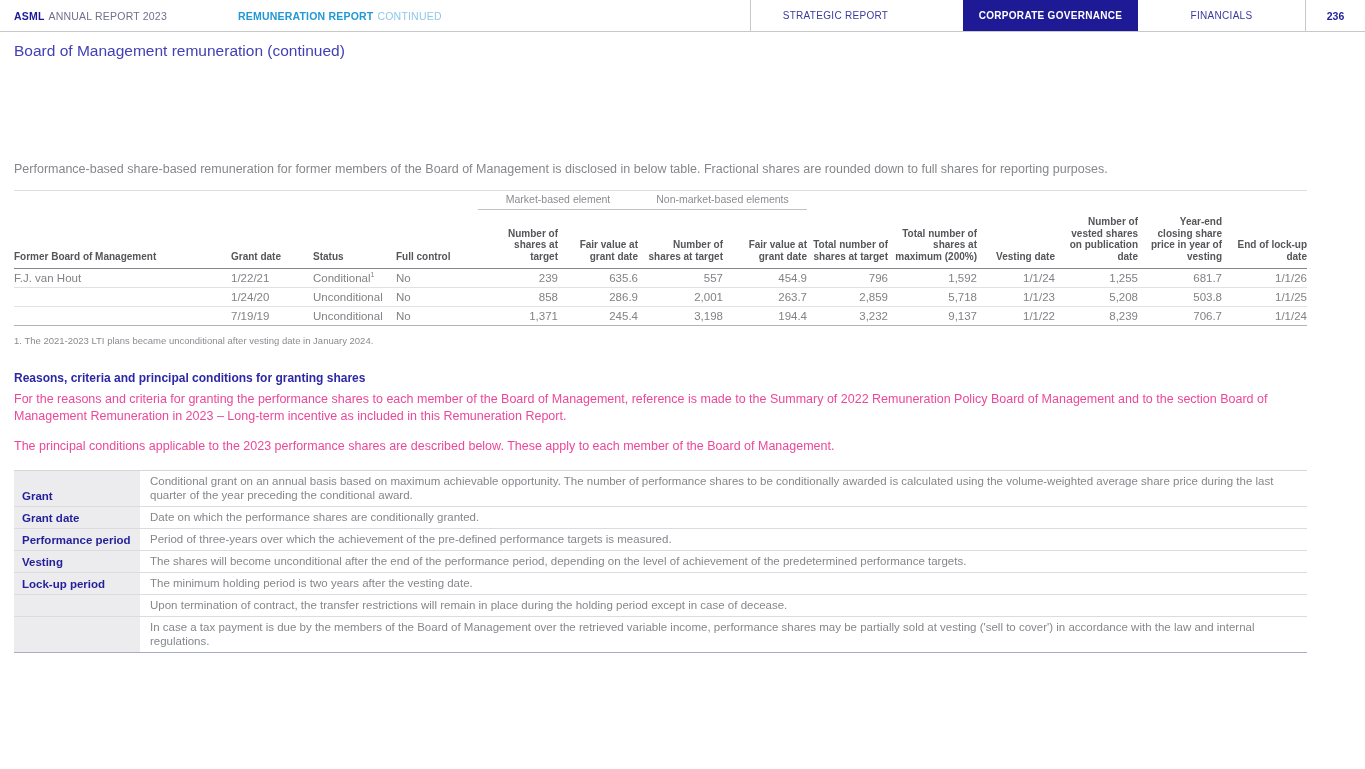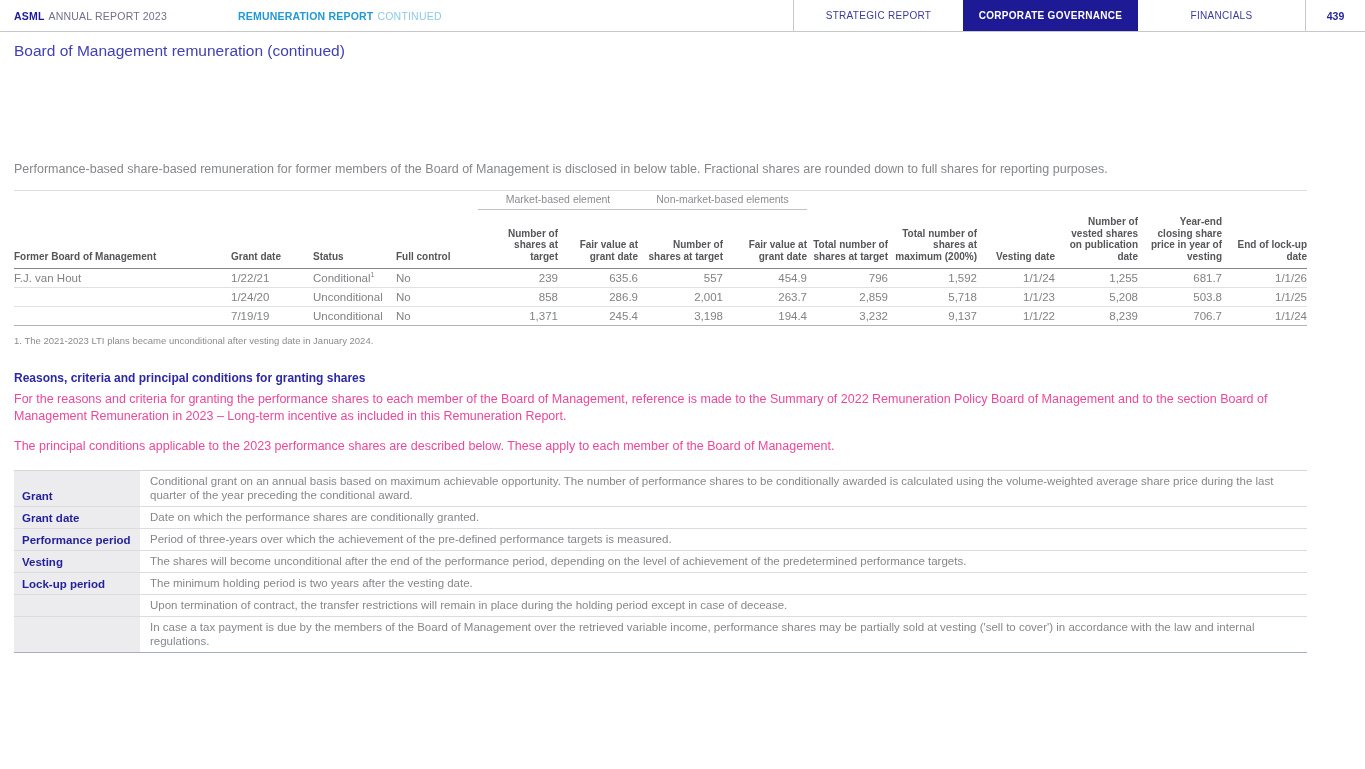--- a/index.html
+++ b/index.html
@@ -12,21 +12,21 @@
   .topbar{position:relative;height:31px;border-bottom:1px solid #c6c8ca;background:#fff;}
   .brand{position:absolute;left:14px;top:0;height:31px;display:flex;align-items:center;font-size:10.5px;letter-spacing:.2px;white-space:nowrap;}
   .brand .b{font-weight:bold;color:#1e1a96;}
   .brand .r{color:#70718b;margin-left:4px;}
   .sectionlbl{position:absolute;left:238px;top:0;height:31px;display:flex;align-items:center;font-size:10.5px;letter-spacing:.2px;white-space:nowrap;}
   .sectionlbl .b{font-weight:bold;color:#2199d6;}
   .sectionlbl .r{color:#8ec9e9;margin-left:4px;}
   .tabs{position:absolute;right:0;top:0;height:31px;display:flex;padding-left:32px;}
   .tab{height:31px;display:flex;align-items:center;justify-content:center;font-size:10px;letter-spacing:.3px;color:#3a3a9e;white-space:nowrap;box-sizing:border-box;}
   .tab.t1{width:170px;border-left:1px solid #c6c8ca;}
-  .tab.t2{width:175px;background:#1e1a96;color:#ffffff;font-weight:bold;}
+  .tab.t2{width:175px;background:#1e1a96;color:#ffffff;font-weight:bold;margin-left:43px;}
   .tab.t3{width:167px;}
   .pagenum{width:60px;height:31px;display:flex;align-items:center;justify-content:center;border-left:1px solid #c6c8ca;color:#221f99;font-weight:bold;font-size:10.5px;box-sizing:border-box;}
   
   .title{margin:10px 58px 0 14px;font-size:15.5px;font-weight:normal;color:#4240b4;}
   .intro{margin:101px 58px 0 14px;font-size:12.5px;color:#85878b;line-height:1.3;}
   
   table.shares{margin:13px 0 0 14px;width:1293px;border-collapse:collapse;table-layout:fixed;}
   table.shares td, table.shares th{overflow:hidden;}
   tr.group-row td{border-top:1px solid #dedee0;padding:2px 0 4px;font-size:10.5px;color:#8a8c90;}
   td.group-cell{border-bottom:1px solid #c2c2c6;text-align:center;}
@@ -63,21 +63,21 @@
       <span class="r">ANNUAL REPORT 2023</span>
     </div>
     <div class="sectionlbl">
       <span class="b">REMUNERATION REPORT</span>
       <span class="r">CONTINUED</span>
     </div>
     <div class="tabs">
       <div class="tab t1">STRATEGIC REPORT</div>
       <div class="tab t2">CORPORATE GOVERNANCE</div>
       <div class="tab t3">FINANCIALS</div>
-      <div class="pagenum">439</div>
+      <div class="pagenum">236</div>
     </div>
   </div>
 
   <div class="title">Board of Management remuneration (continued)</div>
 
   <div class="intro">Performance-based share-based remuneration for former members of the Board of Management is disclosed in below table. Fractional shares are rounded down to full shares for reporting purposes.</div>
 
   <table class="shares">
     <colgroup>
       <col style="width:217px">

